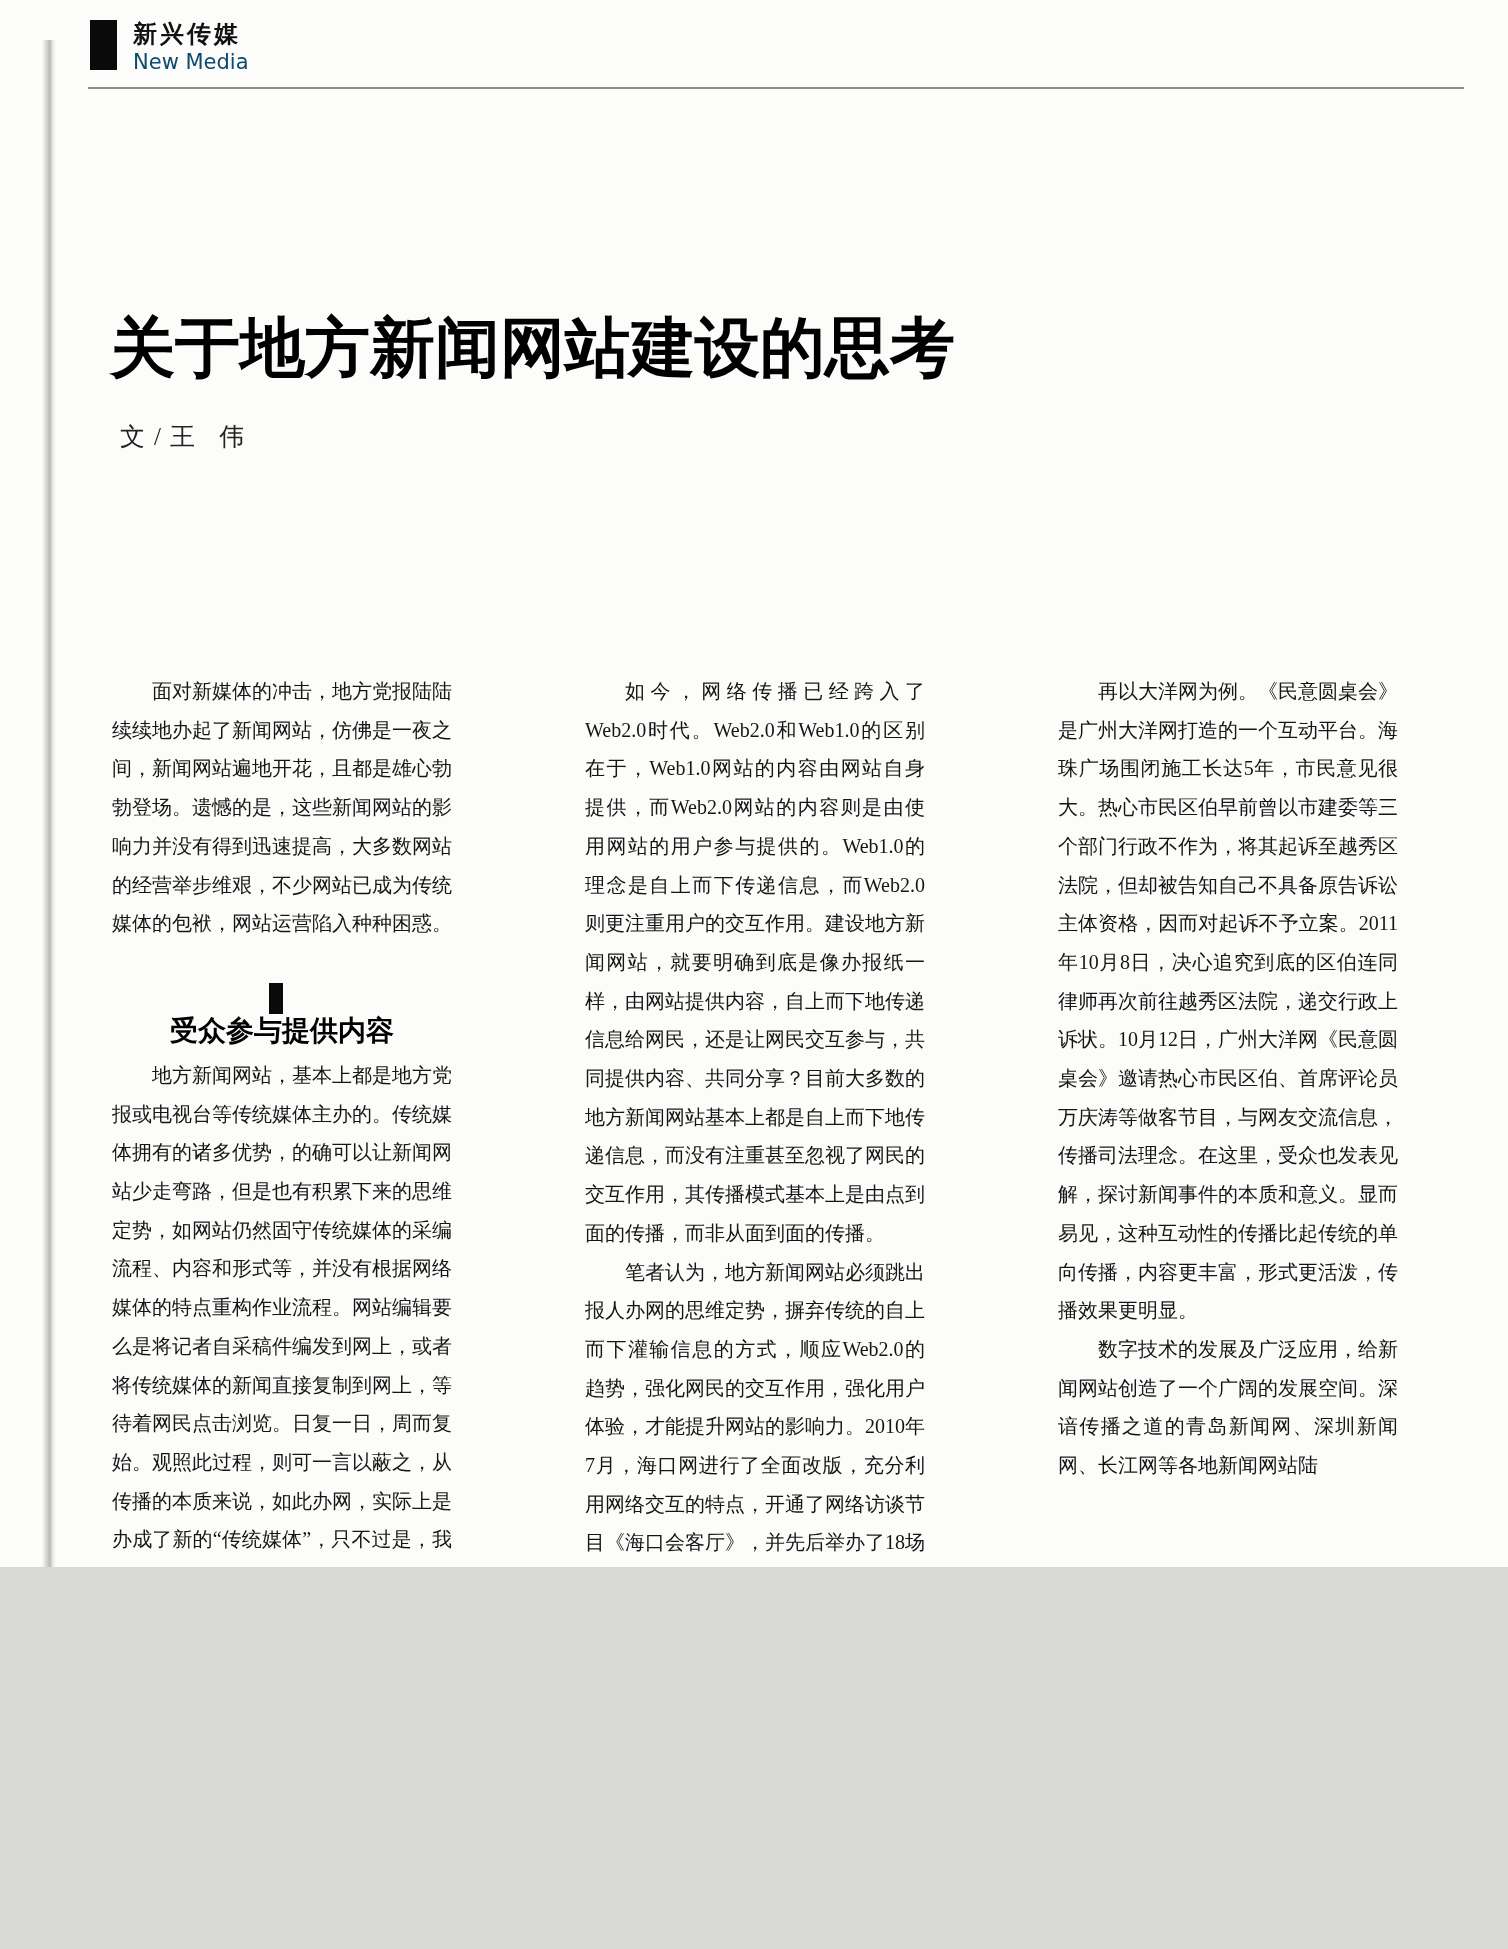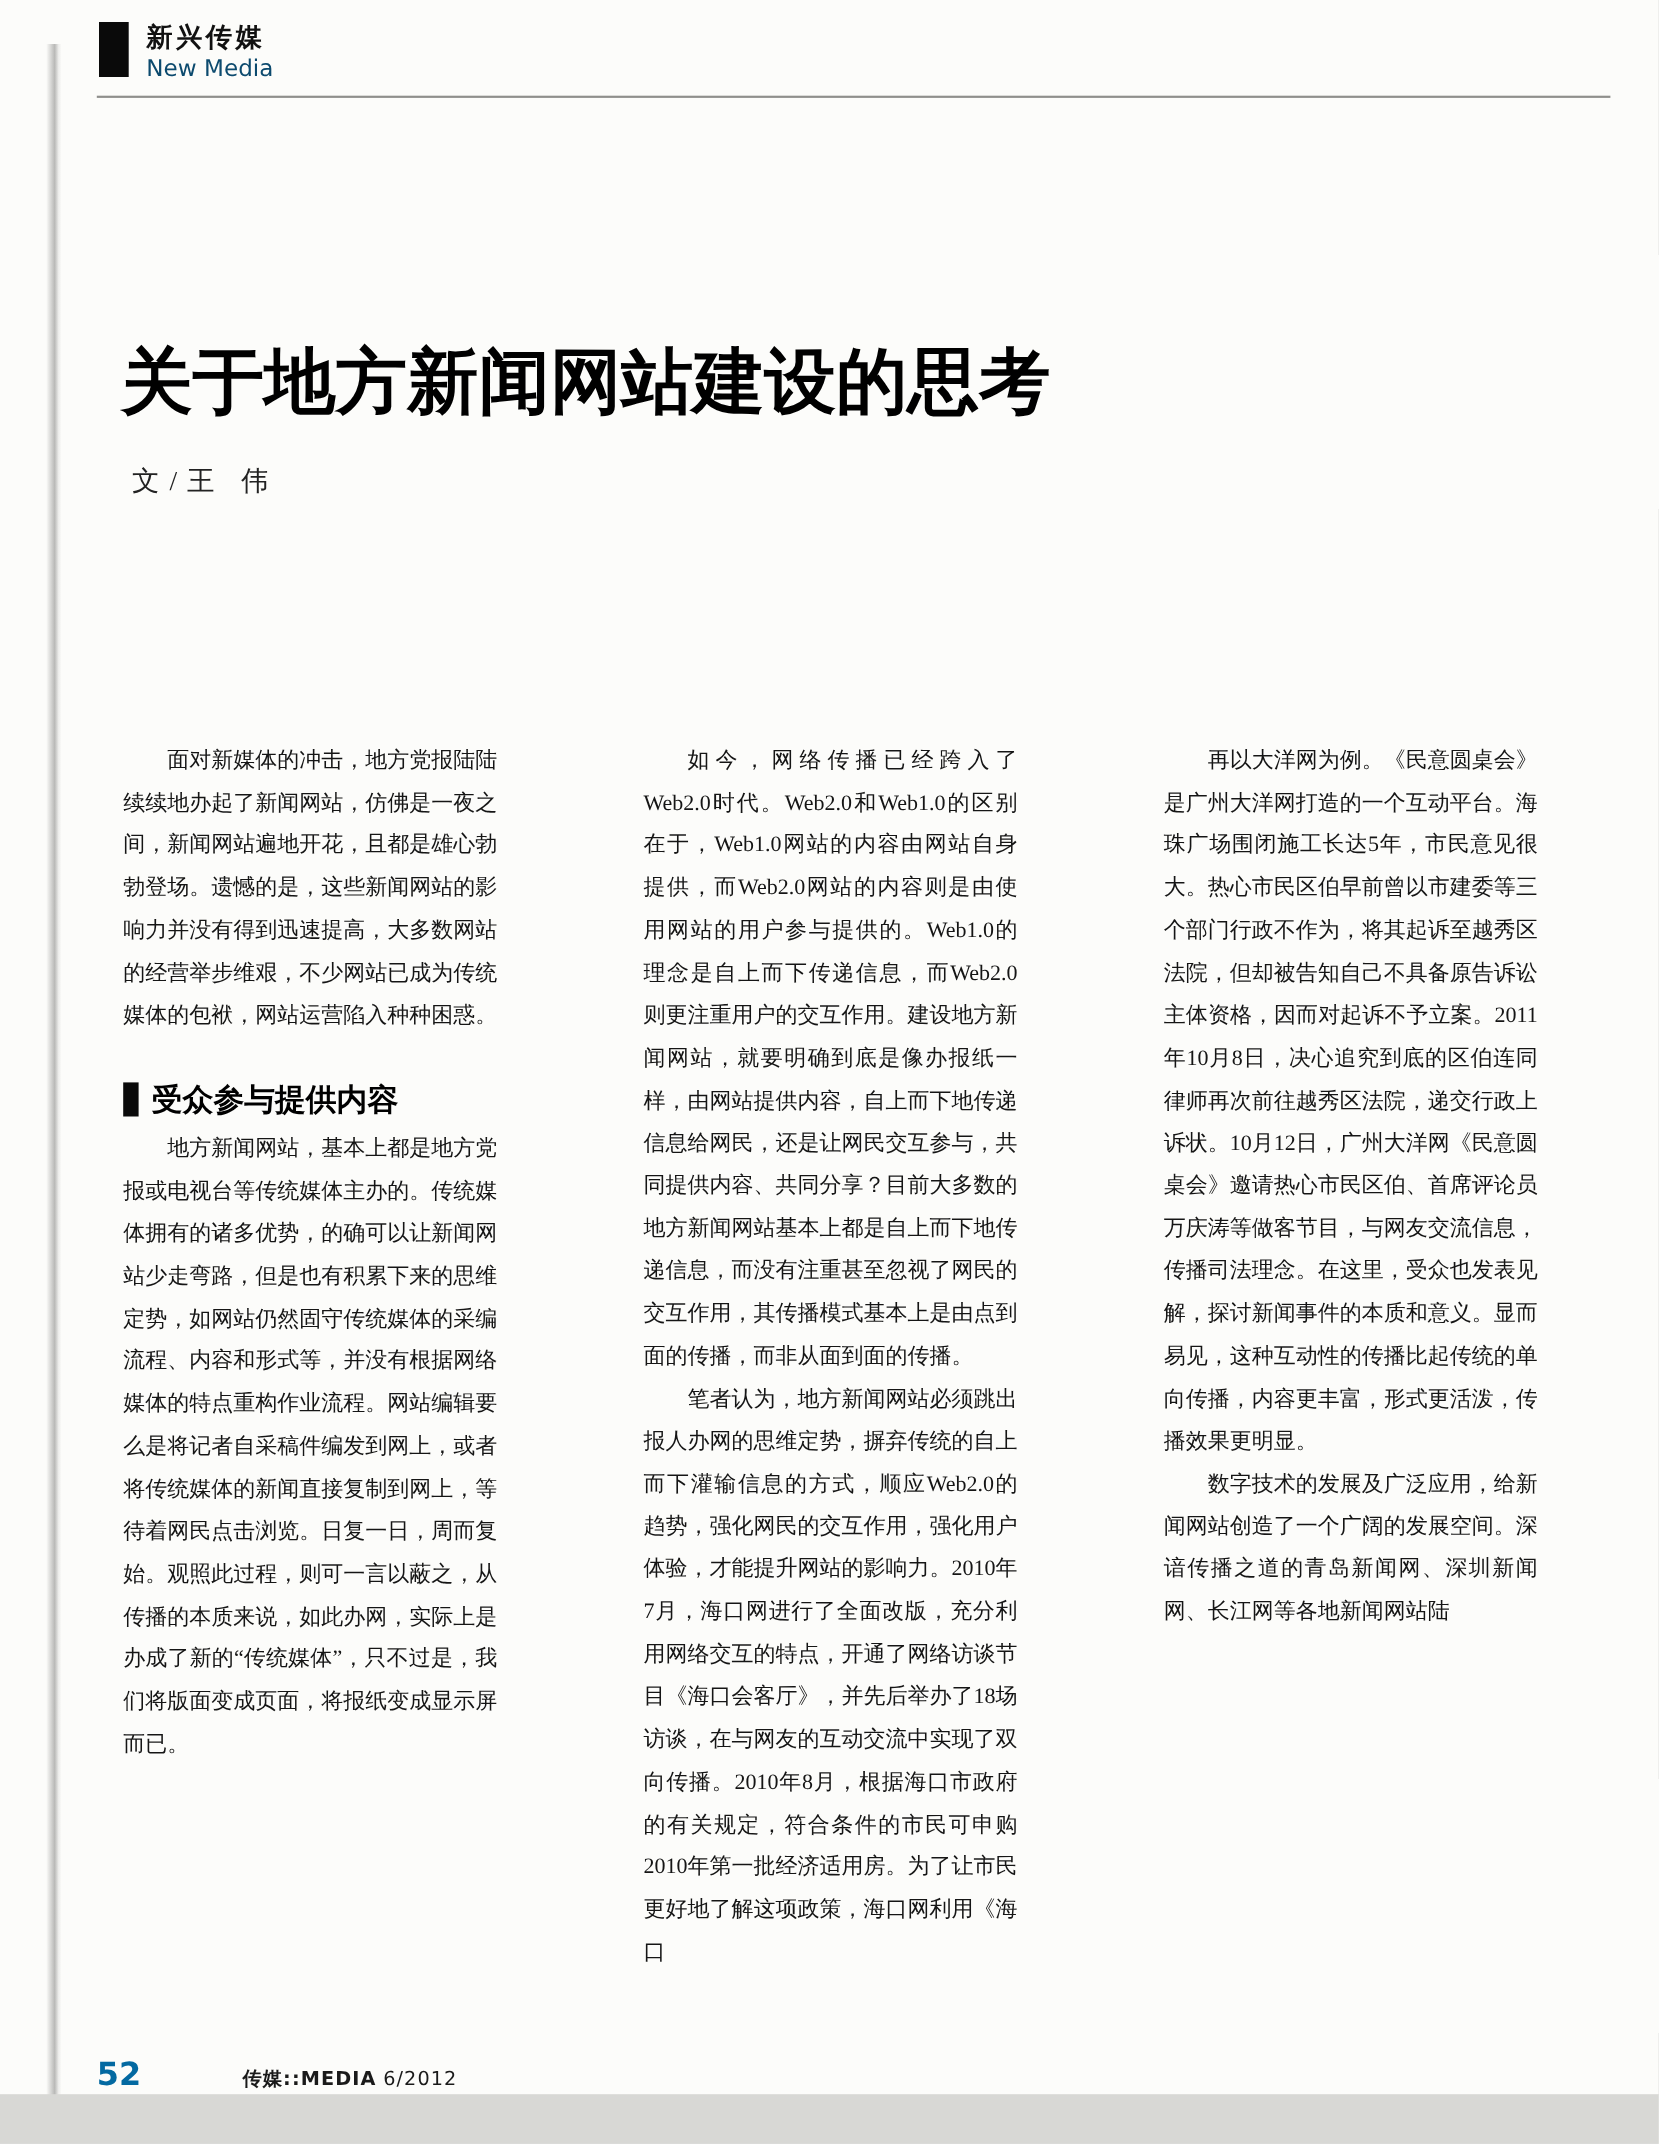--- a/index.html
+++ b/index.html
@@ -1,19 +1,19 @@
 <!DOCTYPE html>
 <html lang="zh"><head>
 <meta charset="utf-8">
 <style>
   html, body { margin: 0; padding: 0; background: #d8d8d5; }
   .page {
     position: relative;
     width: 1508px;
-    height: 1904px;
+    height: 1567px;
     margin: 0 auto;
     background: #fcfcfa;
     color: #1b1b1b;
     font-family: "Liberation Serif", "DejaVu Serif", serif;
     overflow: hidden;
   }
   
   .scan-edge {
     position: absolute;
     left: 42px; top: 40px;
@@ -61,21 +61,21 @@
     font-size: 20px; line-height: 38.7px;
     text-align: justify;
     color: #151515;
   }
   .para.indent { text-indent: 2em; }
   .section-heading {
     margin: 40px 0 8px 0;
     font-family: "DejaVu Sans", "Liberation Sans", sans-serif;
     font-weight: bold; font-size: 28px; line-height: 34px;
     color: #000;
-    display: flex; align-items: center;
+    display: flex; align-items: center; flex-direction: column;
   }
   .section-bar {
     display: inline-block;
     width: 14px; height: 31px;
     background: #0a0a0a;
     margin-right: 12px;
     flex: 0 0 auto;
   }
   
   .footer {

